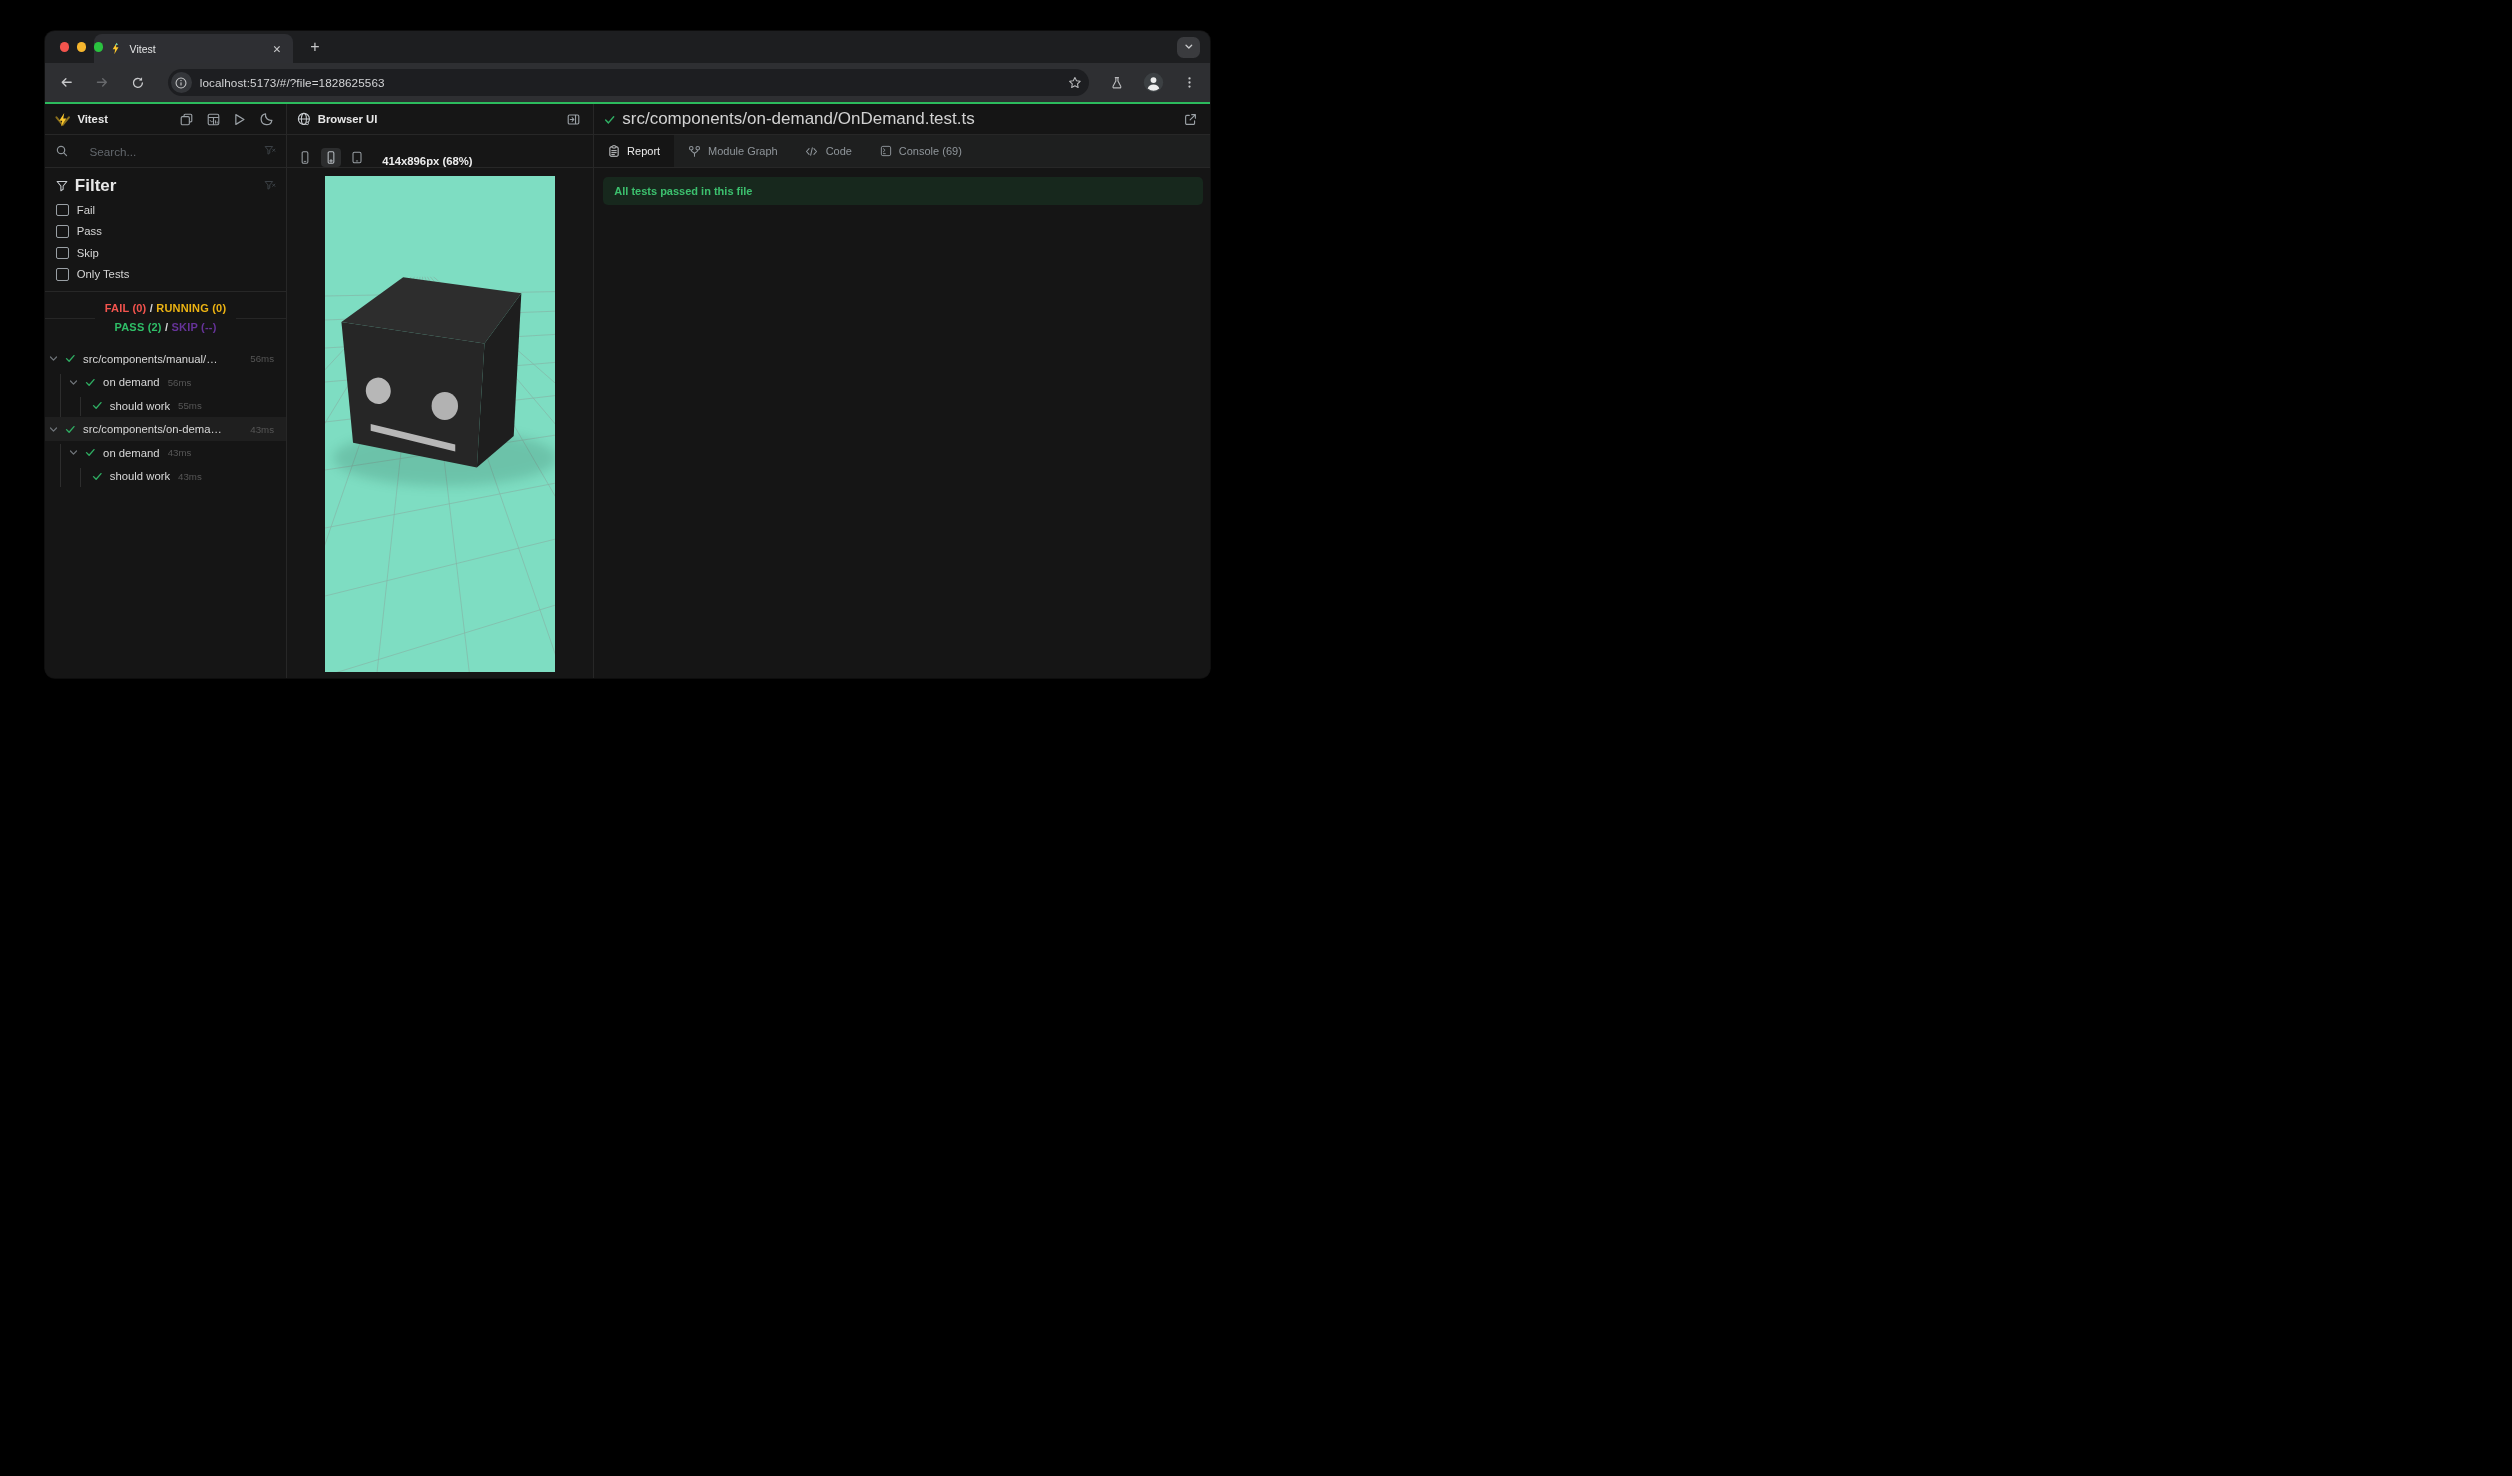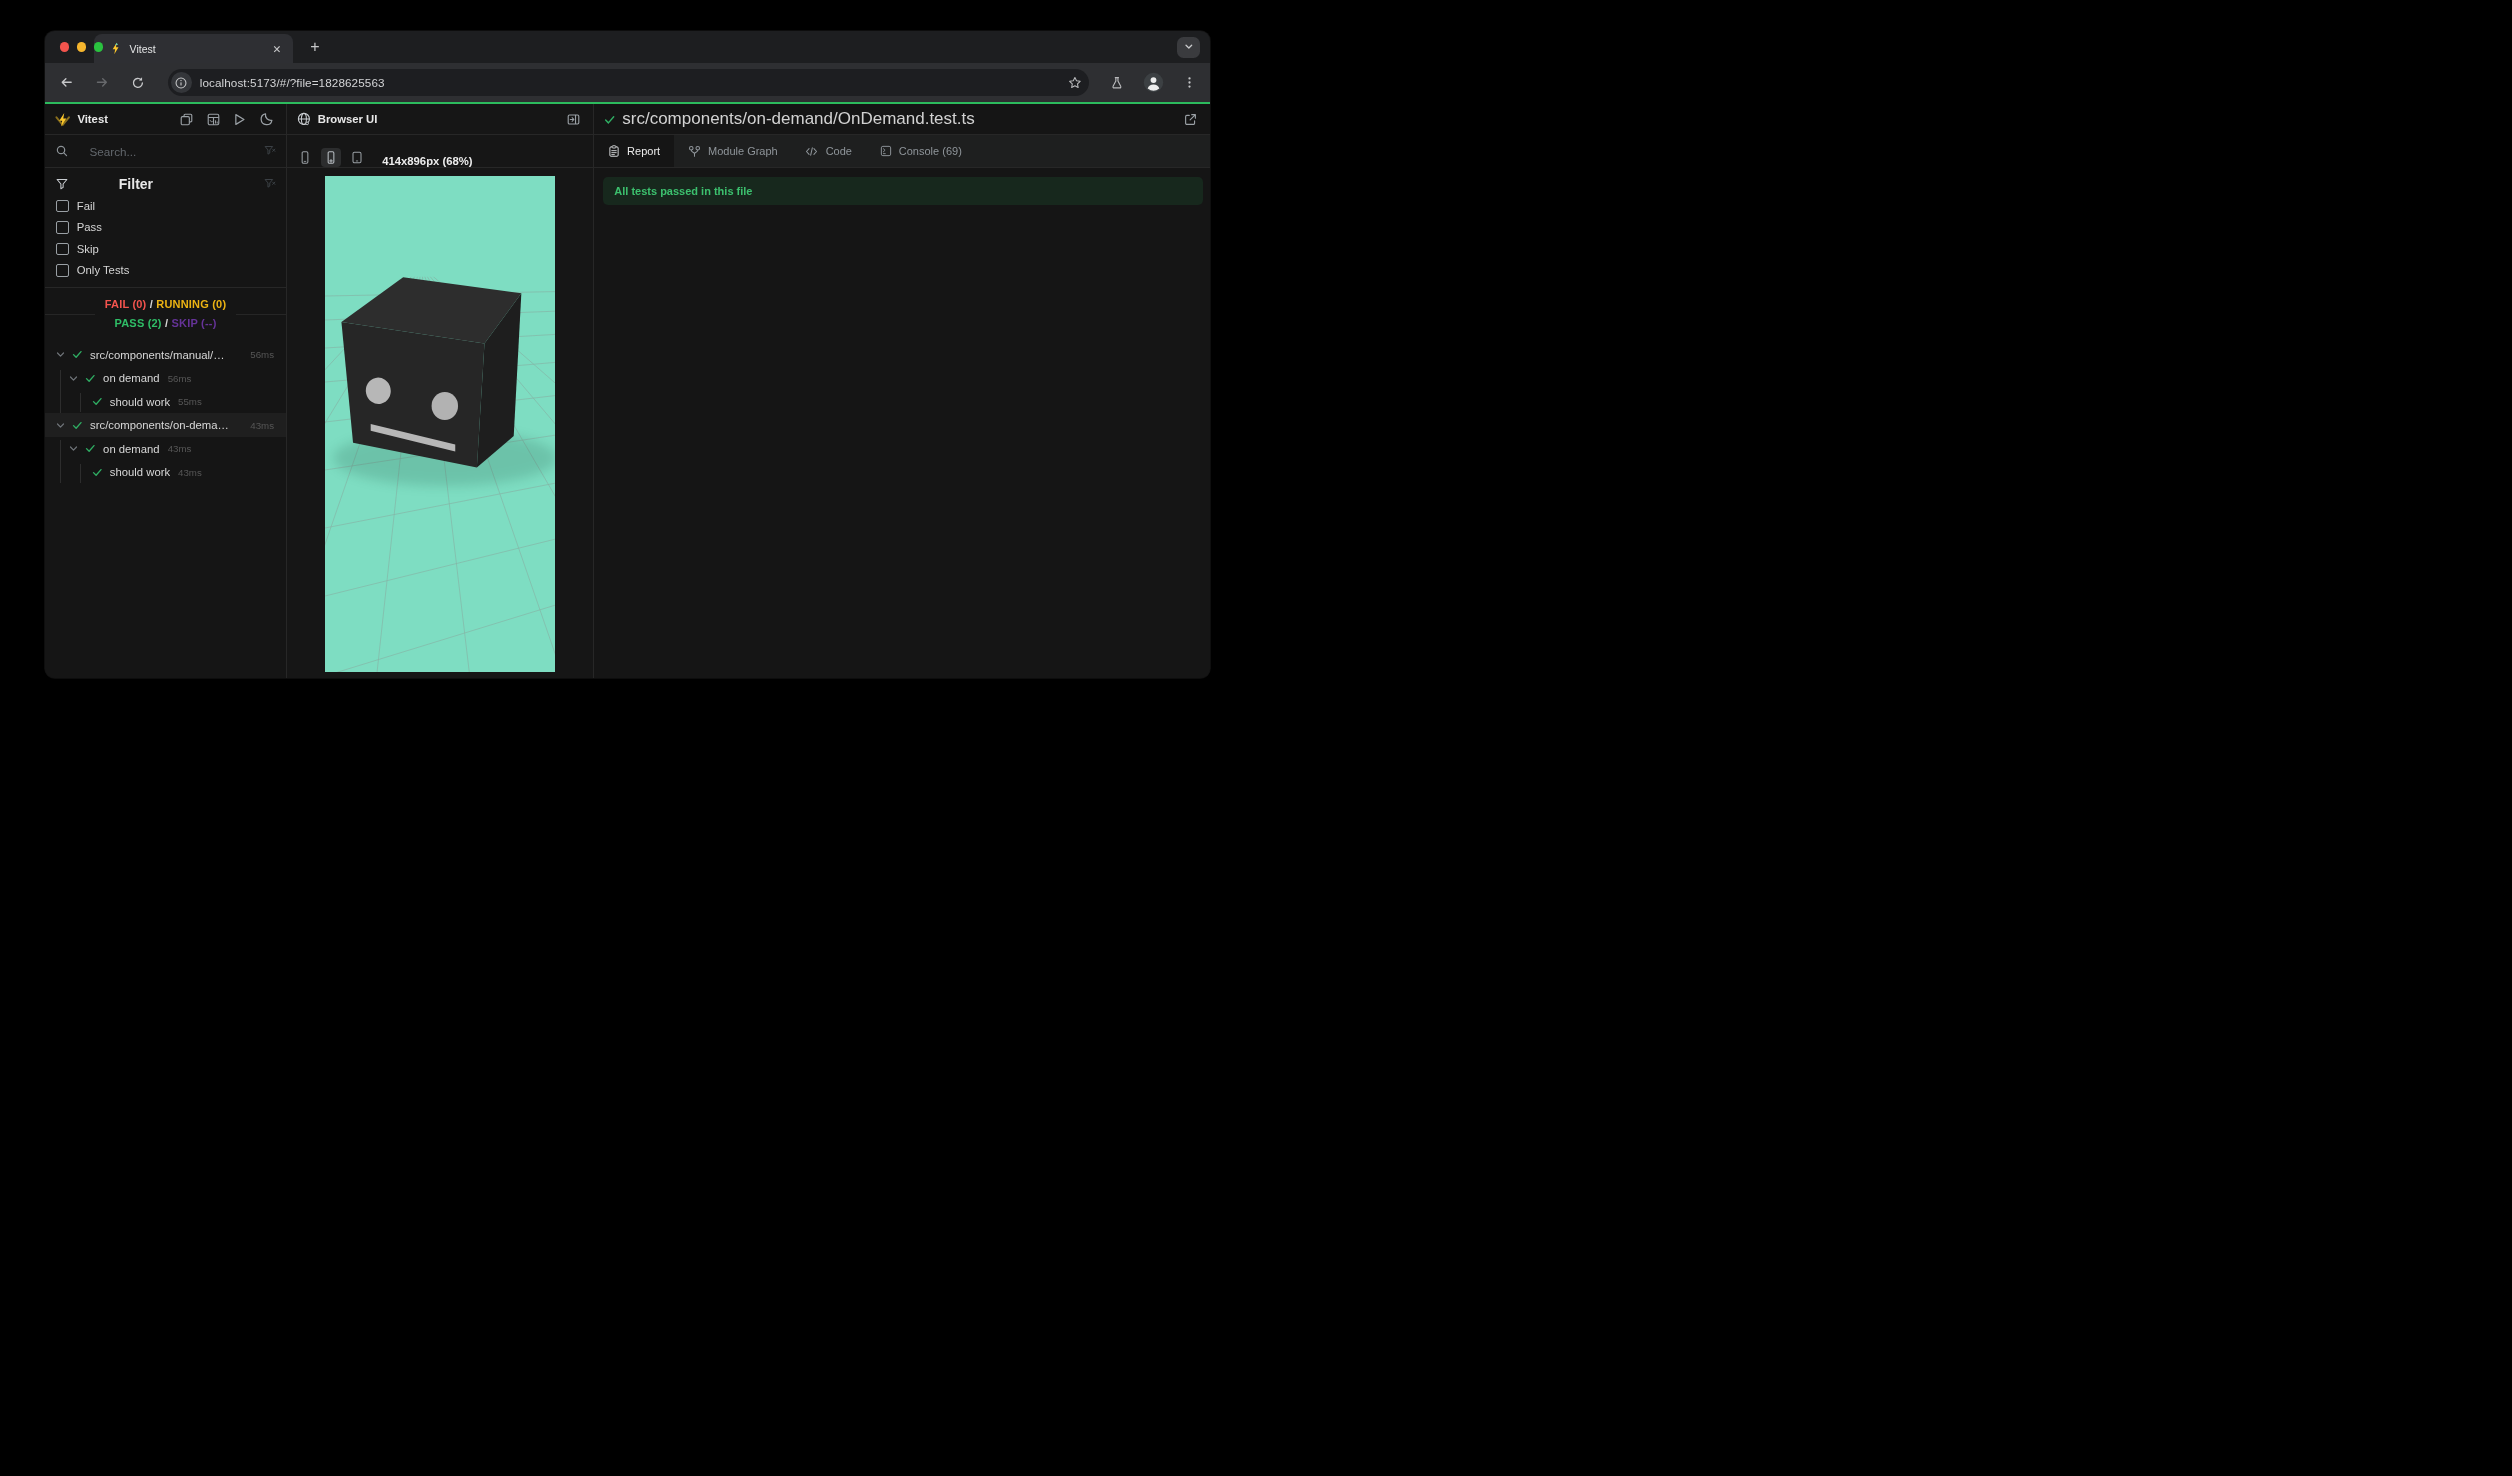--- a/index.html
+++ b/index.html
@@ -36,35 +36,35 @@
   .panel-title{font-weight:700;font-size:11.3px;color:#e8e8e8;}
   .spacer{flex:1;}
   .iconbtn{display:flex;align-items:center;justify-content:center;width:19.4px;height:19.4px;border-radius:4px;flex:0 0 auto;}
   
   .sidebar{width:242px;border-right:0.8px solid #272727;display:flex;flex-direction:column;flex:0 0 auto;box-sizing:border-box;}
   .search-row{height:33px;border-bottom:0.8px solid #272727;display:flex;align-items:center;padding:0 10.5px;gap:20px;flex:0 0 auto;box-sizing:border-box;}
   .search-input{background:transparent;border:none;outline:none;color:#d4d4d4;font-size:11.7px;flex:1;min-width:0;font-family:inherit;}
   .search-input::placeholder{color:#62676c;}
   .filter-block{border-bottom:0.8px solid #272727;padding:7.3px 10.5px 10.5px;flex:0 0 auto;}
   .filter-head{display:flex;align-items:center;gap:7.3px;margin-bottom:8px;}
-  .filter-title{font-weight:700;font-size:14px;color:#e8e8e8;flex:1;margin-left:44px;}
+  .filter-title{font-weight:700;font-size:17px;color:#e8e8e8;flex:1;}
   .filter-grid{display:grid;grid-template-columns:1fr;row-gap:9px;column-gap:6.5px;padding-left:0.8px;}
   .chk{display:flex;align-items:center;gap:8px;font-size:11.3px;color:#d6d6d6;}
   .box{width:10.5px;height:10.5px;border:1.3px solid #9aa0a5;border-radius:2px;flex:0 0 auto;}
   .summary{position:relative;text-align:center;padding:7.3px 0 8px;flex:0 0 auto;}
   .summary::before{content:"";position:absolute;left:0;right:0;top:50%;height:0.8px;background:#262626;}
   .sum-inner{position:relative;display:inline-block;background:#151515;padding:0 9.7px;
              font-weight:700;font-size:11px;line-height:1.65;letter-spacing:0.2px;}
   .c-fail{color:#f4544e}.c-run{color:#ecb313}.c-pass{color:#2fbe67}.c-skip{color:#663399}.c-sep{color:#d8d8d8}
   .tree{flex:1;position:relative;padding-top:3.2px;overflow:hidden;}
   .trow{height:23.5px;display:flex;align-items:center;font-size:11.3px;color:#d8d8d8;box-sizing:border-box;position:relative;}
   .trow.sel{background:#1f1f1f;}
   .trow .chev{width:9px;margin-right:7.3px;flex:0 0 auto;display:flex;}
   .trow .tick{width:10.5px;margin-right:7.3px;flex:0 0 auto;display:flex;}
-  .trow.lvl0{padding-left:11px;}
+  .trow.lvl0{padding-left:4px;}
   .trow.lvl1{padding-left:24px;}
   .trow.lvl2{padding-left:47px;}
   .tname{white-space:nowrap;overflow:hidden;text-overflow:ellipsis;}
   .ttime{font-size:9.7px;color:#565656;margin-left:8px;flex:0 0 auto;}
   .trow.lvl0 .ttime{margin-left:auto;padding-right:12px;}
   .guide{position:absolute;width:0.8px;background:#2d2d2d;}
   
   .middle{width:307px;border-right:0.8px solid #272727;display:flex;flex-direction:column;flex:0 0 auto;box-sizing:border-box;background:#161616;}
   .device-bar{height:33px;border-bottom:0.8px solid #272727;display:flex;align-items:flex-end;padding:0 8px;gap:7px;flex:0 0 auto;box-sizing:border-box;}
   .dev-size{font-weight:700;font-size:11.3px;color:#ececec;margin-left:8px;}

